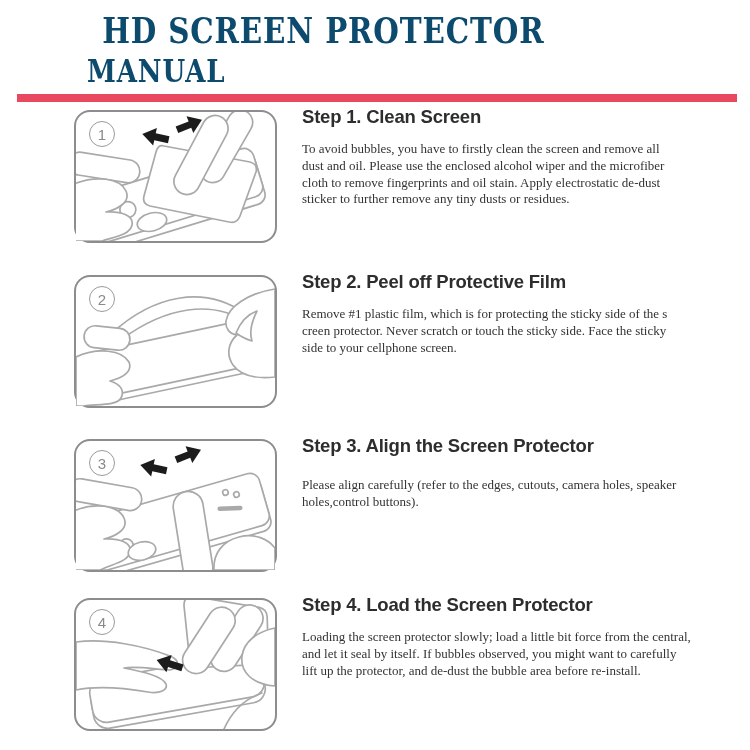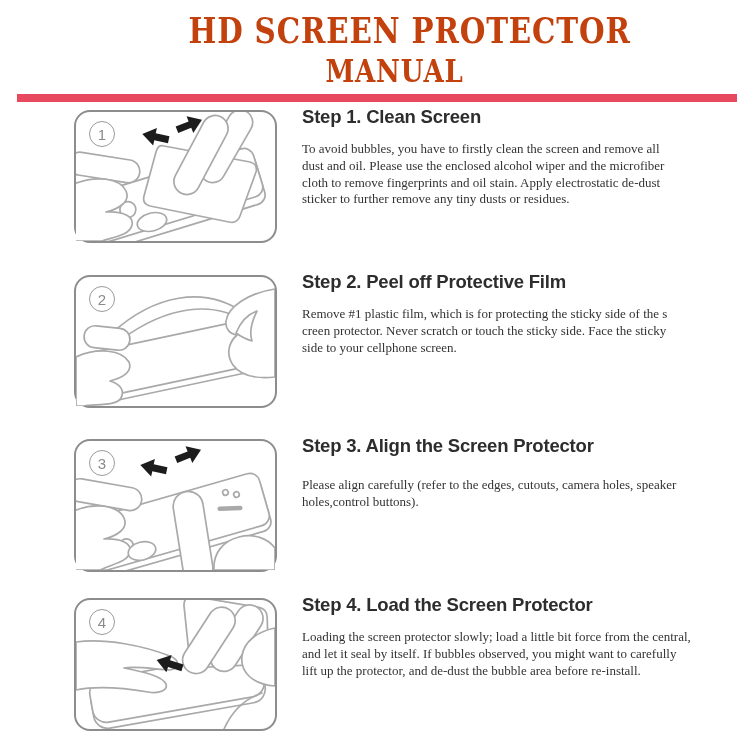--- a/index.html
+++ b/index.html
@@ -1,21 +1,21 @@
 <!DOCTYPE html>
 <html><head>
 <meta charset="utf-8">
 <style>
   html,body{margin:0;padding:0;background:#ffffff;}
   body{width:750px;height:750px;position:relative;overflow:hidden;
        font-family:"Liberation Sans",sans-serif;}
 
   
-  .title-block{position:absolute;top:10px;left:0;width:732px;text-align:center;
-               color:#c2410c;}
+  .title-block{position:absolute;top:10px;left:0;width:732px;
+               color:#0c4a6e;}
   .title-line1{font-family:"DejaVu Serif",serif;font-weight:bold;font-size:35px;
                line-height:42px;letter-spacing:1px;
                transform:scaleX(0.84) translateX(52px);transform-origin:center;}
   .title-line2{font-family:"DejaVu Serif",serif;font-weight:bold;font-size:31px;
                line-height:38px;letter-spacing:1px;
                transform:scaleX(0.84) translateX(34px);transform-origin:center;}
 
   .divider{position:absolute;left:17px;top:94px;width:720px;height:8px;
            background:#e8495e;}
 

